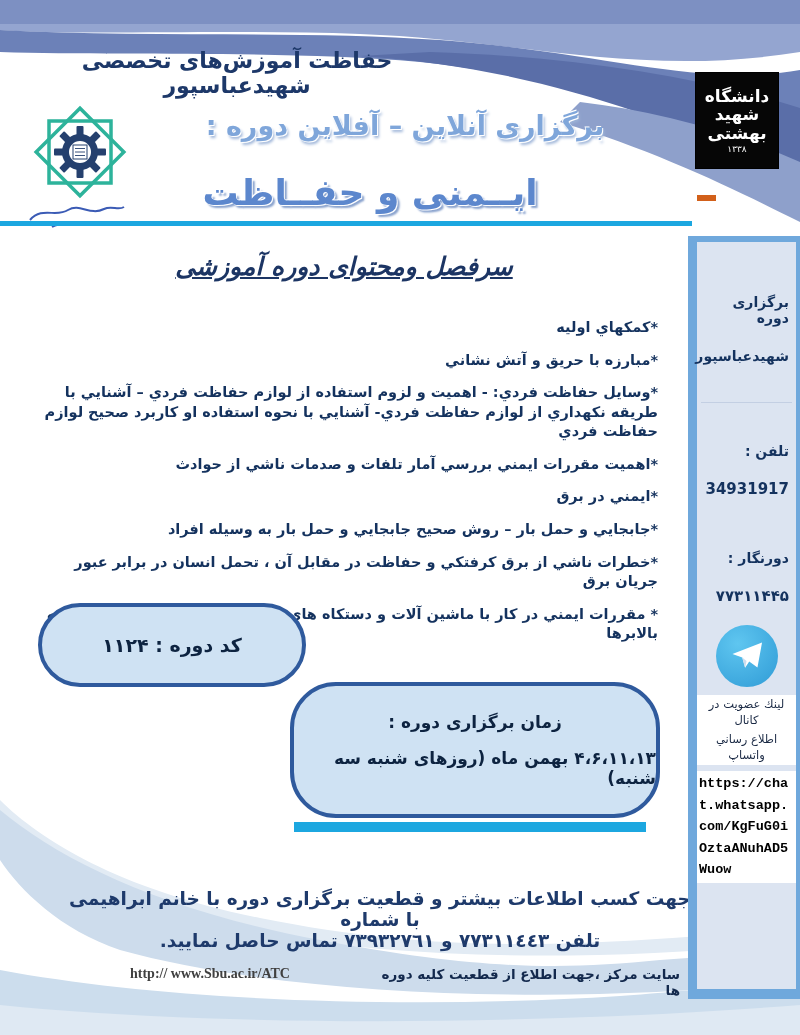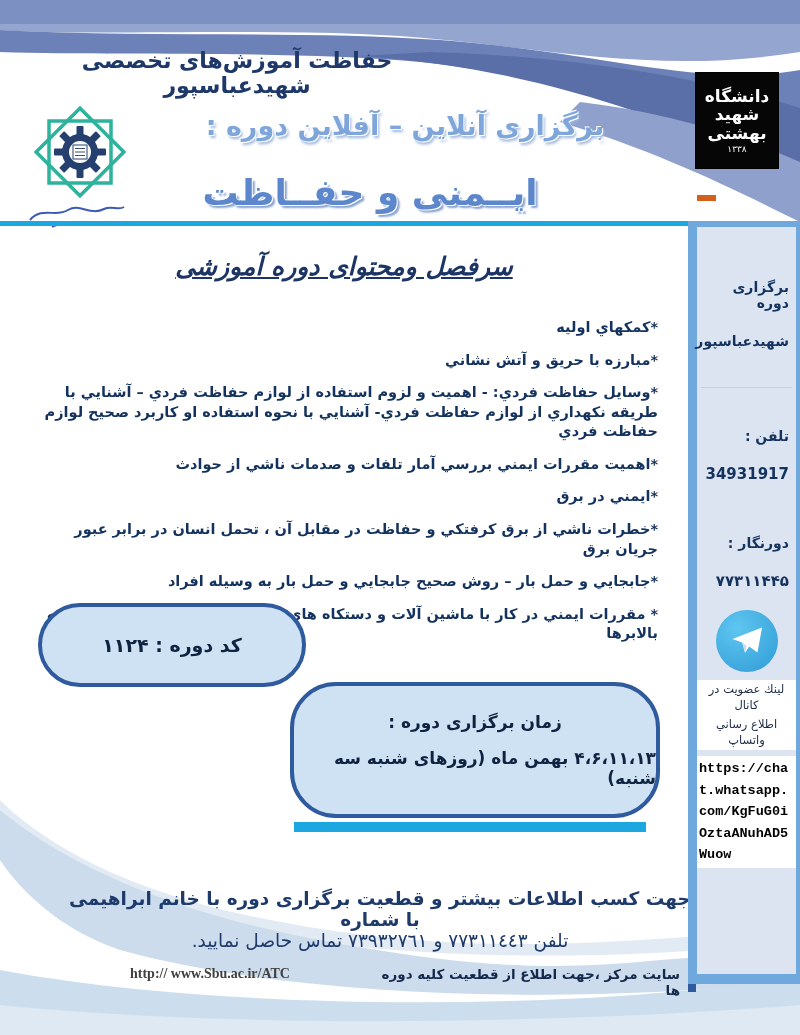--- a/index.html
+++ b/index.html
@@ -20,21 +20,21 @@
                 text-shadow:1px 1px 0 #fff,-1px -1px 0 #fff,3px 3px 2px #8aa3ce;}
   .star-logo{top:100px;left:22px;z-index:2;}
   .uni-logo{top:72px;left:695px;width:82px;height:95px;background:#060606;color:#fff;
             z-index:2;display:flex;flex-direction:column;align-items:center;justify-content:center;
             text-align:center;border:1px solid #000;}
   .uni-logo .l{font-size:17px;font-weight:bold;line-height:1.08;}
   .uni-logo .y{font-size:9px;letter-spacing:2px;margin-top:2px;}
   .cyan-line{top:221px;left:0;width:692px;height:5px;background:#1ca7e0;z-index:2;}
 
   
-  .sidebar{top:221px;left:688px;width:112px;height:763px;background:#6fa8dc;
+  .sidebar{top:236px;left:688px;width:112px;height:763px;background:#6fa8dc;
            padding:6px 4px 10px 9px;box-sizing:border-box;z-index:3;}
   .sidebar-panel{width:100%;height:100%;background:#dce4f1;box-sizing:border-box;
                  display:flex;flex-direction:column;direction:rtl;}
   .sb-label{font-size:14px;font-weight:bold;color:#14325e;text-align:right;padding:0 7px;}
   .sb-num{font-size:15px;font-weight:bold;color:#14325e;text-align:right;padding:0 7px;}
   .sb-divider{border-top:1px solid #c3cfe3;margin:0 4px;}
   .tg-wrap{display:flex;justify-content:center;}
   .tg-circle{width:62px;height:62px;border-radius:50%;
              background:radial-gradient(circle at 35% 30%,#5fc6f0,#2f9bd6);
              display:flex;align-items:center;justify-content:center;}
@@ -56,21 +56,21 @@
         direction:rtl;color:#0d2340;font-weight:bold;box-sizing:border-box;}
   .code-pill{top:603px;left:38px;width:268px;height:84px;font-size:19px;}
   .schedule-pill{top:682px;left:290px;width:370px;height:136px;font-size:17px;gap:16px;}
   .cyan-bar{top:822px;left:294px;width:352px;height:10px;background:#1ca7e0;z-index:1;}
 
   
   .footer-art{position:absolute;bottom:0;left:0;z-index:0;}
   .contact-1{top:888px;left:60px;width:640px;text-align:center;direction:rtl;z-index:2;
              font-size:18.5px;font-weight:bold;color:#1e3a6b;}
   .contact-2{top:930px;left:60px;width:640px;text-align:center;direction:rtl;z-index:2;
-             font-size:18.5px;font-weight:normal;color:#1e3a6b;}
+             font-size:18.5px;font-weight:bold;color:#1e3a6b;}
   .site-note{top:966px;left:380px;width:300px;direction:rtl;z-index:2;
              font-size:13.5px;font-weight:bold;color:#13294d;}
   .site-url{top:966px;left:50px;width:320px;text-align:center;z-index:2;
             font-family:Liberation Serif, serif;font-size:14px;font-weight:bold;color:#404040;}
   .blue-tick{top:966px;left:688px;width:8px;height:26px;background:#2f5a9d;z-index:2;}
 </style>
 </head>
 <body>
 
 <div class="page">
@@ -152,22 +152,22 @@
   </div>
 
   <div class="abs section-title">سرفصل ومحتوای دوره آموزشی</div>
 
   <ul class="abs bullets">
       <li>*کمکهاي اوليه</li>
       <li>*مبارزه با حريق و آتش نشاني</li>
       <li>*وسايل حفاظت فردي: - اهميت و لزوم استفاده از لوازم حفاظت فردي – آشنايي با طريقه نکهداري از لوازم حفاظت فردي- آشنايي با نحوه استفاده او کاربرد صحيح لوازم حفاظت فردي</li>
       <li>*اهميت مقررات ايمني بررسي آمار تلفات و صدمات ناشي از حوادث</li>
       <li>*ايمني در برق</li>
+      <li>*جابجايي و حمل بار – روش صحيح جابجايي و حمل بار به وسيله افراد</li>
       <li>*خطرات ناشي از برق کرفتکي و حفاظت در مقابل آن ، تحمل انسان در برابر عبور جريان برق</li>
-      <li>*جابجايي و حمل بار – روش صحيح جابجايي و حمل بار به وسيله افراد</li>
       <li>* مقررات ايمني در کار با ماشين آلات و دستکاه هاي مکانيکي مقررات ايمني مربوط به بالابرها</li>
     </ul>
 
   <div class="abs pill code-pill">
     <div>کد دوره : ۱۱۲۴</div>
   </div>
 
   <div class="abs pill schedule-pill">
     <div>زمان برگزاری دوره :</div>
     <div>۴،۶،۱۱،۱۳ بهمن ماه (روزهای شنبه سه شنبه)</div>

